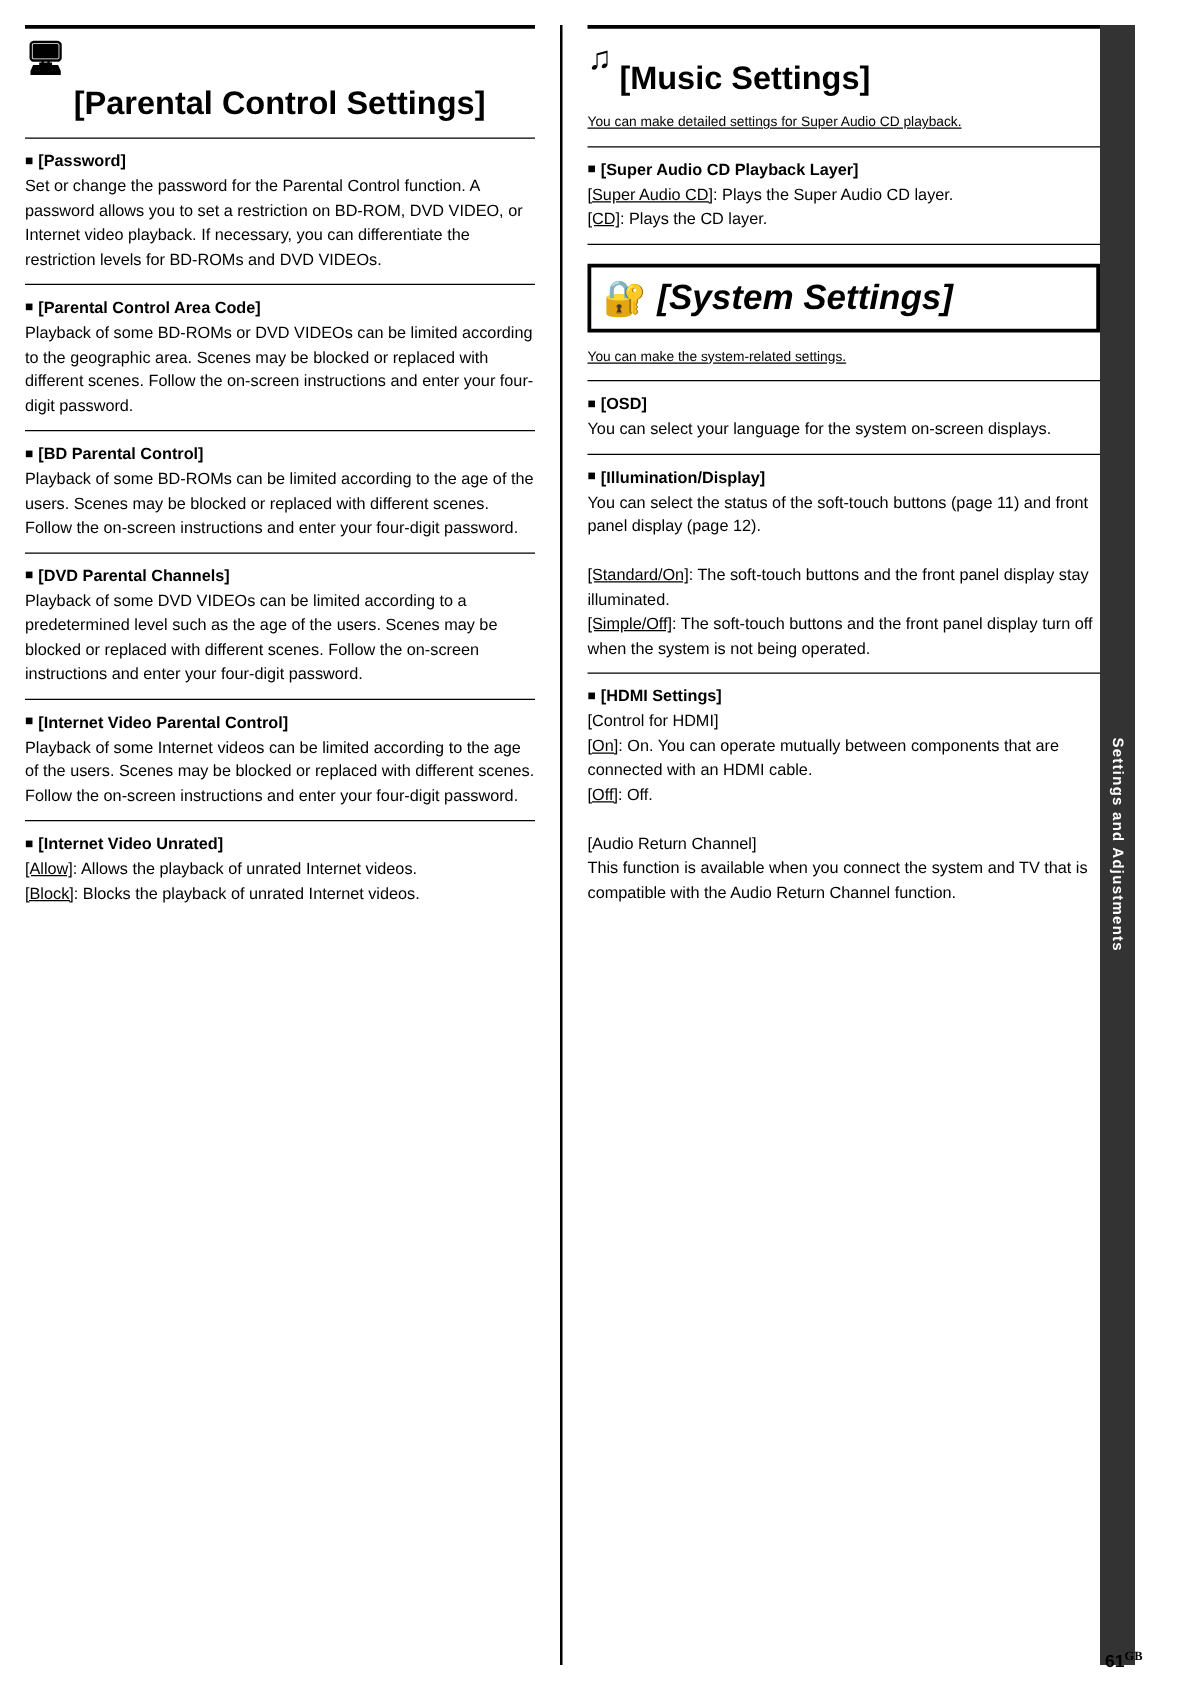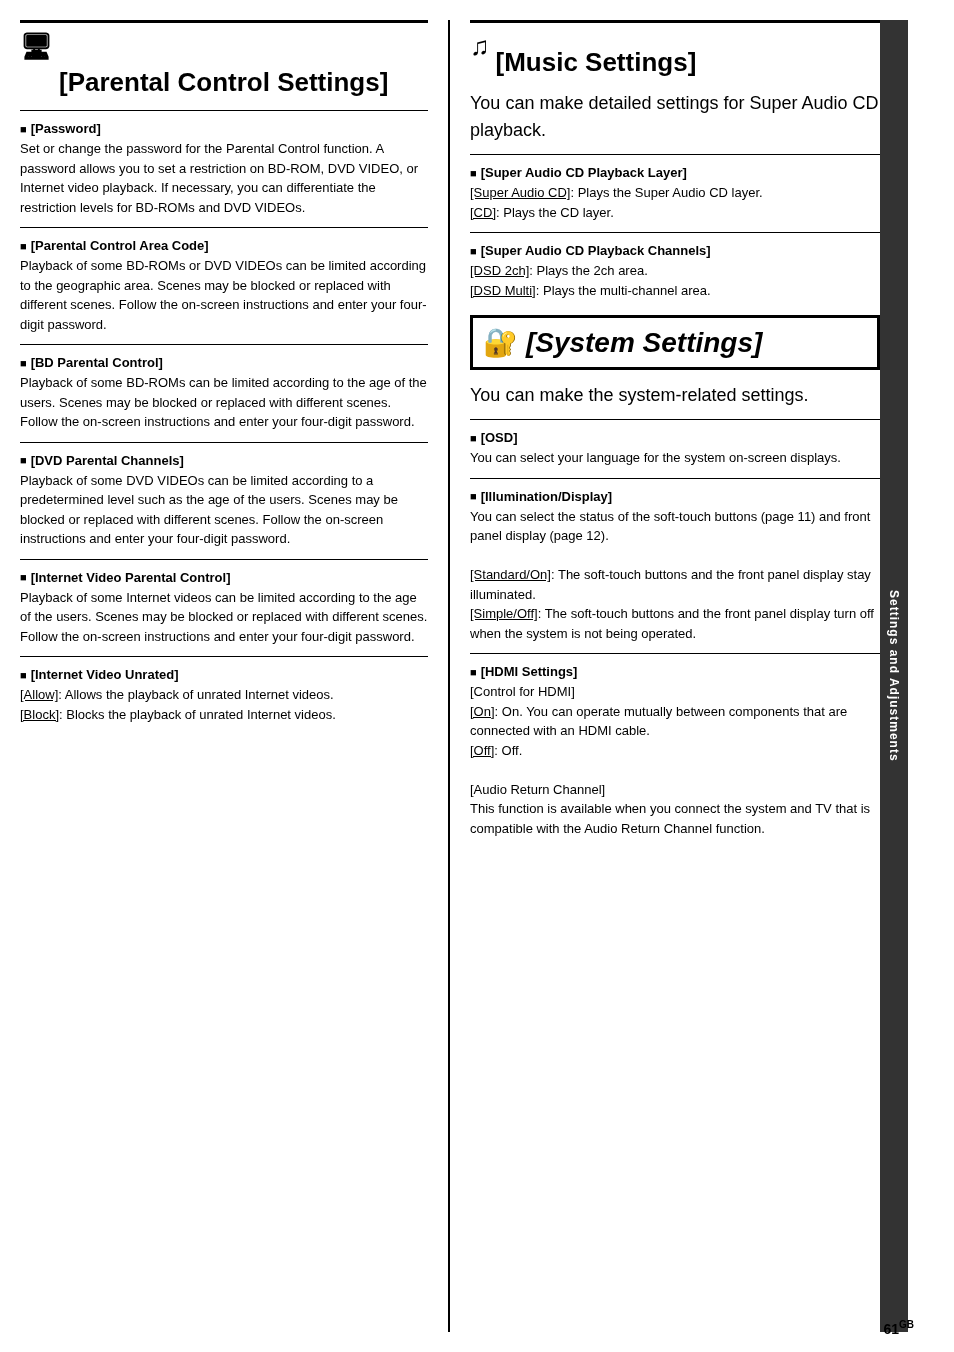--- a/index.html
+++ b/index.html
@@ -104,35 +104,37 @@
       content: '■';
       font-size: 11px;
     }
 
     .subsection-body {
       font-size: 13px;
       line-height: 1.5;
     }
 
     .intro-text {
-      font-size: 18px;
+      font-size: 11px;
       line-height: 1.5;
       margin-bottom: 8px;
+      text-decoration: underline;
     }
 
     .page-num {
       position: absolute;
       bottom: 15px;
       right: 40px;
       font-size: 14px;
       font-weight: bold;
     }
 
     .page-num sup {
       font-size: 10px;
+      font-family: Liberation Serif, serif;
     }
 
     .top-border {
       border-top: 3px solid #000;
       margin-bottom: 12px;
       padding-top: 8px;
     }
 
     .underline-link {
       text-decoration: underline;
@@ -224,29 +226,20 @@
         <div class="subsection-title">
           <span>[Super Audio CD Playback Layer]</span>
         </div>
         <div class="subsection-body">
           <span class="underline-link">[Super Audio CD]</span>: Plays the Super Audio CD layer.<br>
           <span class="underline-link">[CD]</span>: Plays the CD layer.
         </div>
       </div>
       <hr class="divider">
 
-      <div class="subsection">
-        <div class="subsection-title">
-          <span>[Super Audio CD Playback Channels]</span>
-        </div>
-        <div class="subsection-body">
-          <span class="underline-link">[DSD 2ch]</span>: Plays the 2ch area.<br>
-          <span class="underline-link">[DSD Multi]</span>: Plays the multi-channel area.
-        </div>
-      </div>
 
       <div class="section-title-large">
         <span class="icon" style="font-size:28px;">🔐</span>
         <span style="font-size:28px; font-style:italic;">[System Settings]</span>
       </div>
 
       <p class="intro-text">You can make the system-related settings.</p>
 
       <hr class="divider">
 

